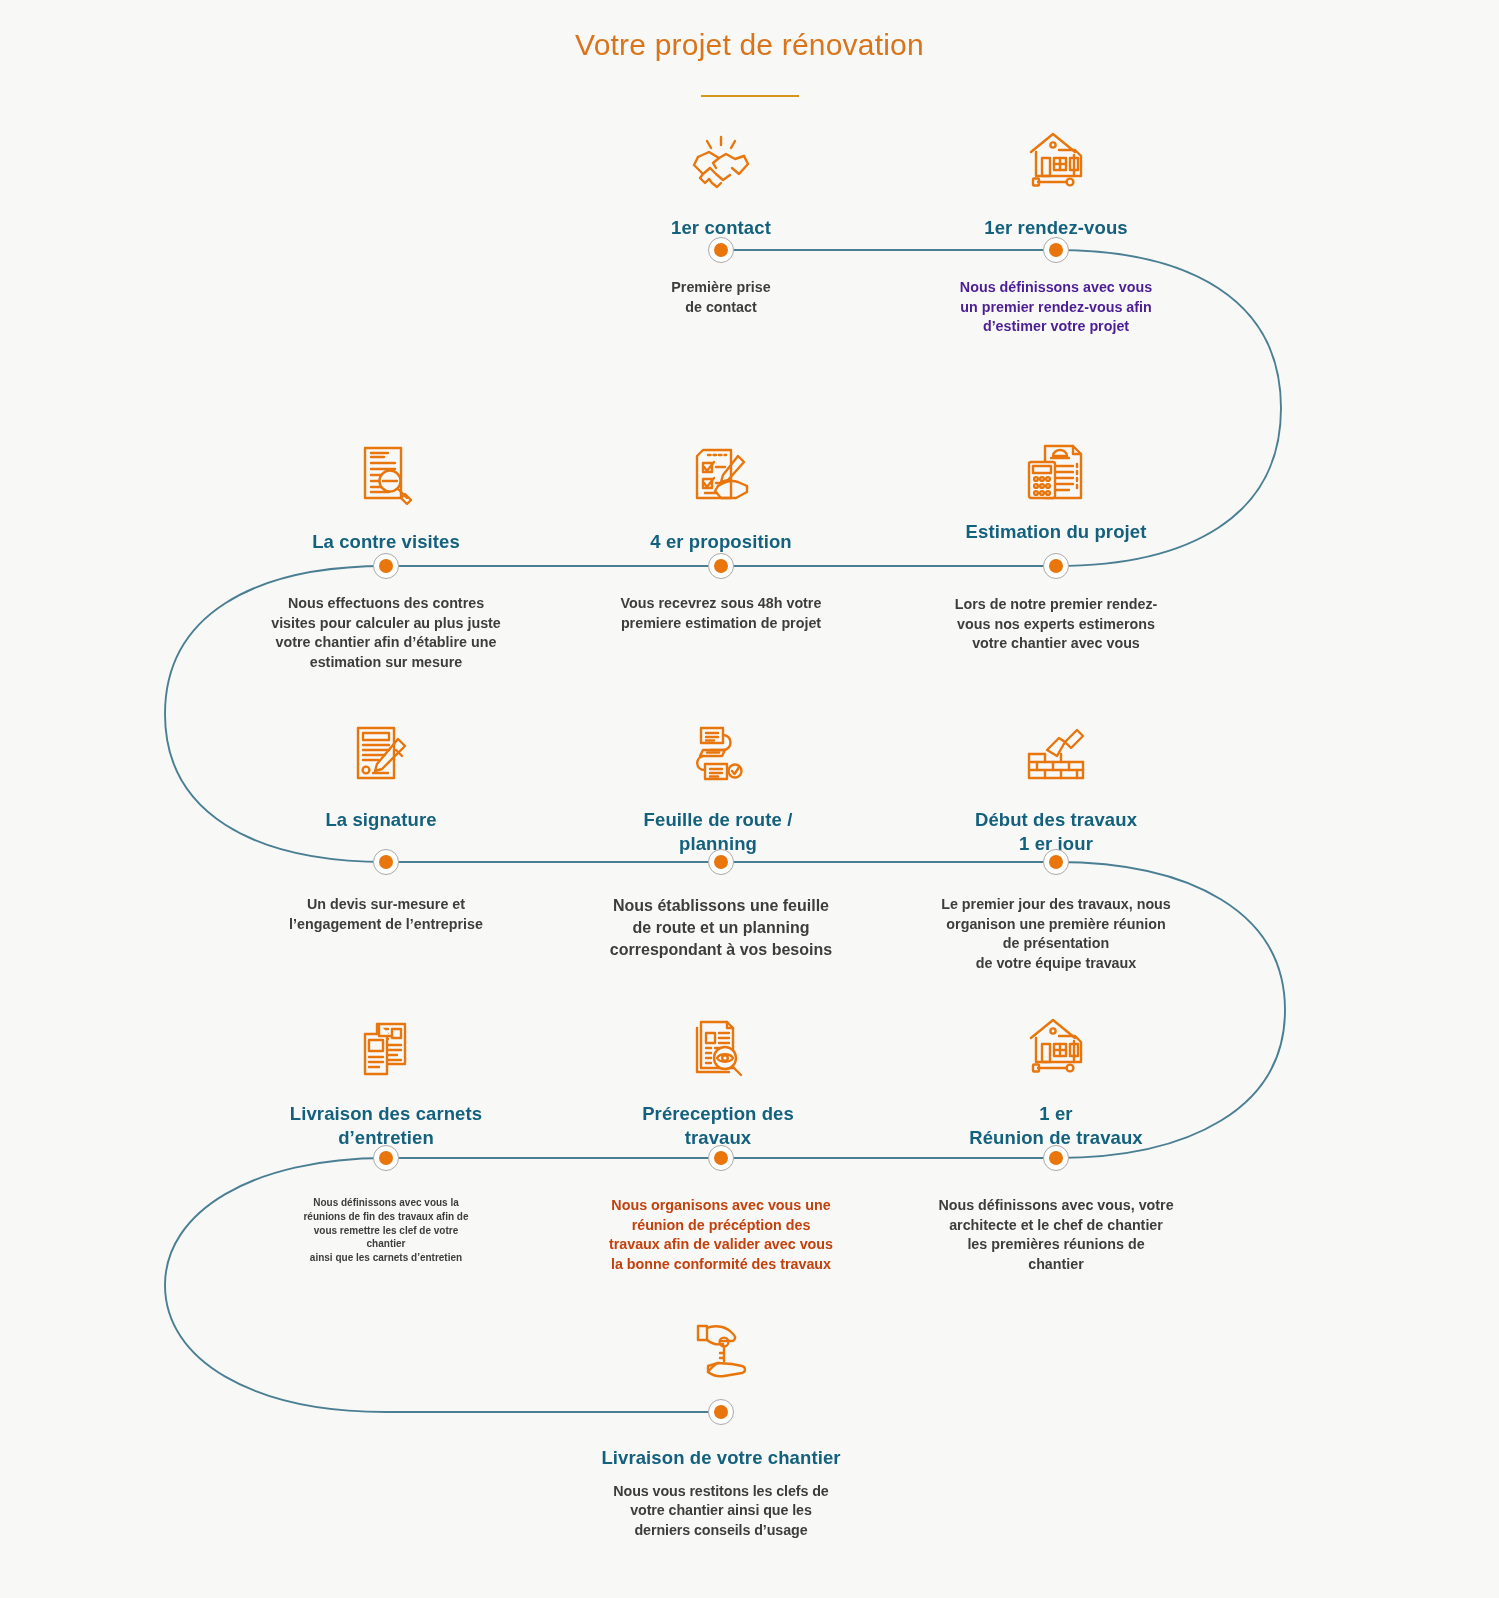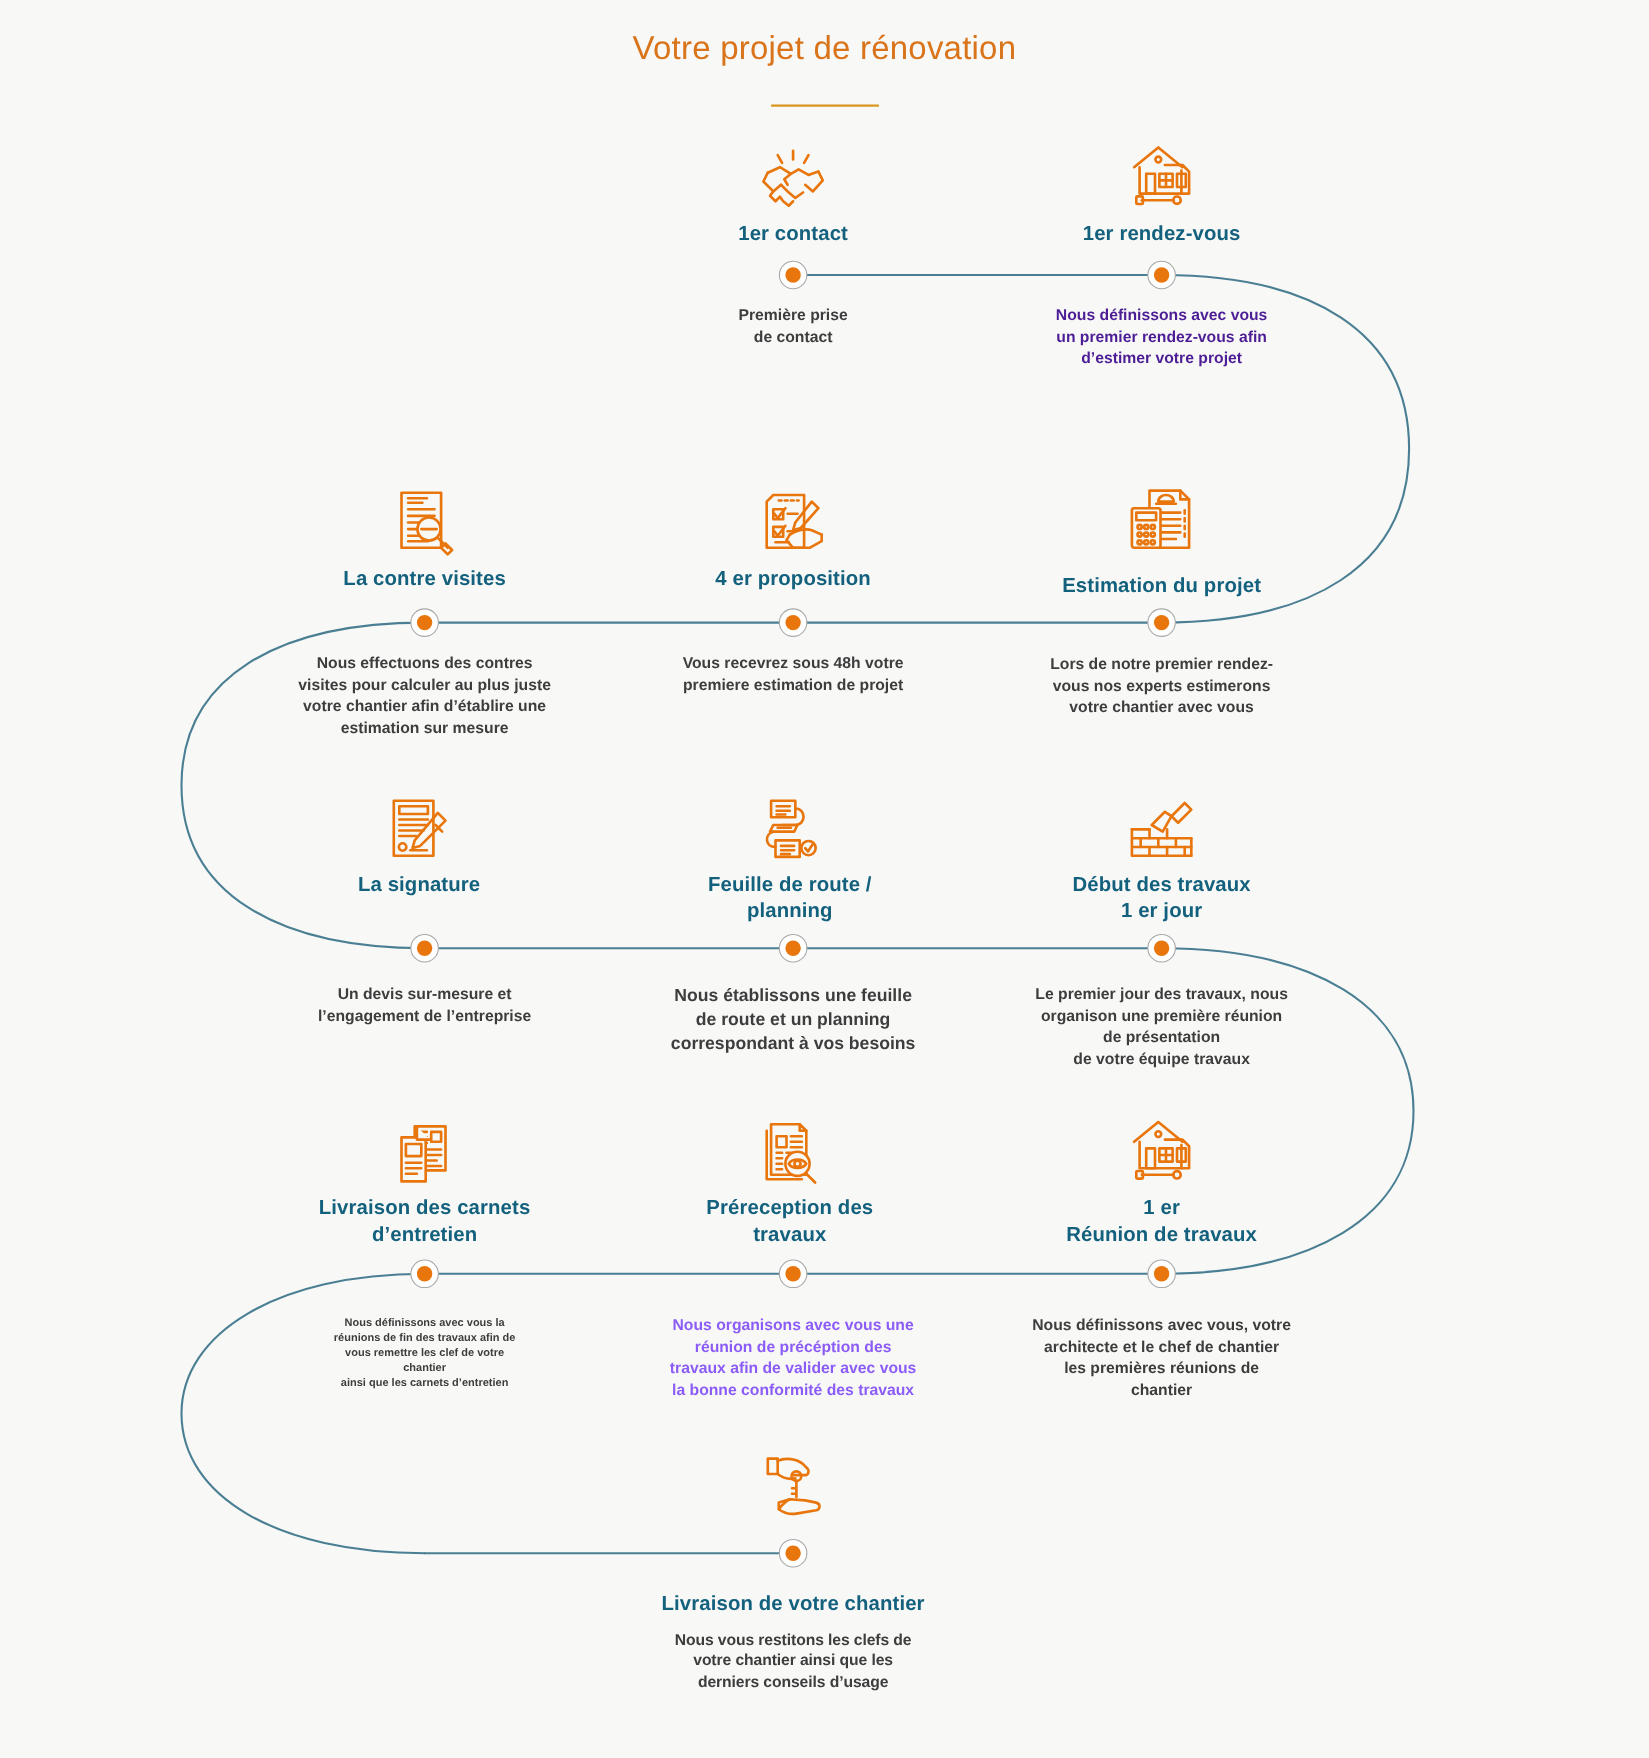--- a/index.html
+++ b/index.html
@@ -24,21 +24,21 @@
   }
 
   
   #path-svg{position:absolute;left:0;top:0;width:1499px;height:1598px;pointer-events:none;}
 
   
   .node{position:absolute;width:300px;margin-left:-150px;text-align:center;}
   .node .icon{height:74px;display:flex;align-items:flex-end;justify-content:center;}
   .node .icon svg{display:block;}
   .node .heading{
-    margin-top:8px;
+    margin-top:24px;
     font-size:18.5px;font-weight:700;color:#14617e;
     line-height:1.28;letter-spacing:.1px;
   }
   .node .desc{
     font-size:14.3px;font-weight:700;color:#3d3d3d;
     line-height:1.38;letter-spacing:-.1px;
   }
 
   
   .dot{
@@ -321,21 +321,21 @@
           <path d="M28 38 C31 33 41 33 44 38 C41 43 31 43 28 38 Z"></path>
           <circle cx="36" cy="38" r="2.8"></circle>
           <path d="M44 47 L52 55"></path>
         </g>
       </svg>
     </div>
     <div class="heading" style="white-space:pre-line;">Préreception des
 travaux</div>
   </div>
   <div class="dot" style="left:721px;top:1158px;"></div>
-  <div class="descblock" style="left: 721px; top: 1196px; white-space: pre-line; font-size: 14.3px; font-weight: 700; color: #8b5cf6; line-height: 1.38;">Nous organisons avec vous une
+  <div class="descblock" style="left: 721px; top: 1196px; white-space: pre-line; font-size: 14.3px; font-weight: 700; color: #c2410c; line-height: 1.38;">Nous organisons avec vous une
 réunion de précéption des
 travaux afin de valider avec vous
 la bonne conformité des travaux</div>
 
   <div class="node" style="left:1056px;top:1004px;">
     <div class="icon">
       <svg width="62" height="62" viewBox="0 0 62 62">
         <g fill="none" stroke="#e8760c" stroke-width="2.4" stroke-linecap="round" stroke-linejoin="round">
           <path d="M6 22 L28 4 L50 22"></path>
           <path d="M11 22 L11 46 L49 46 L49 25"></path>

